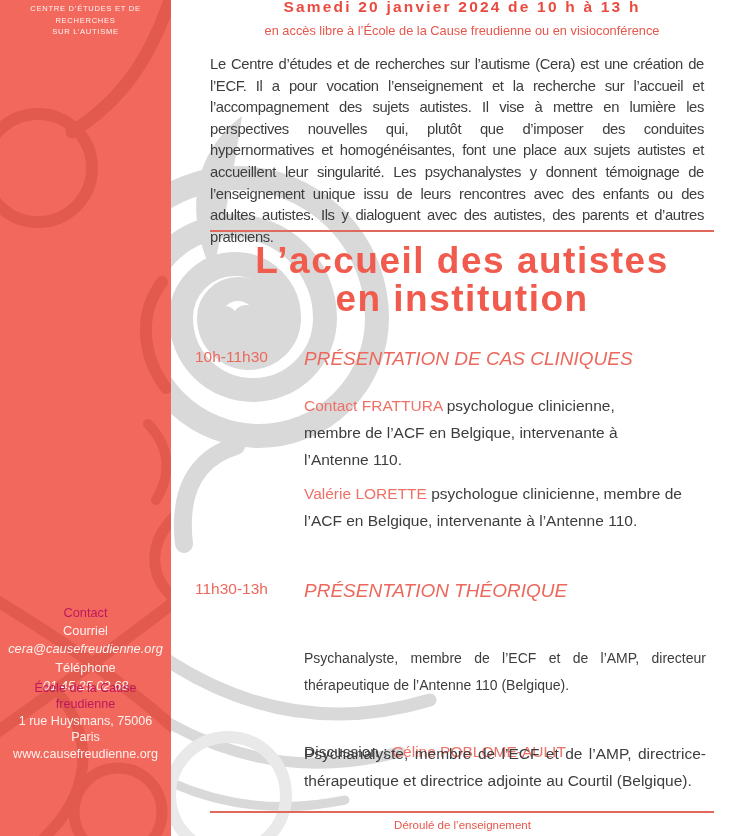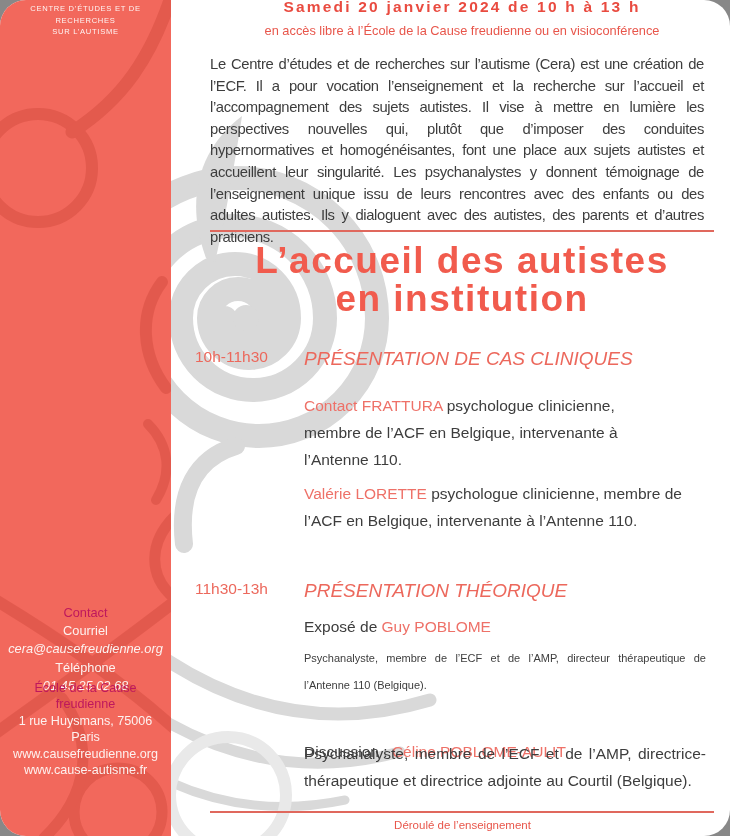--- a/index.html
+++ b/index.html
@@ -1,21 +1,20 @@
 <!DOCTYPE html>
 <html><head>
 <meta charset="utf-8">
 <style>
   html,body { margin:0; padding:0; background:#888; }
   .page {
     position:relative; width:730px; height:836px; margin:0 auto;
     background:#ffffff; overflow:hidden;
     font-family:"Liberation Sans", sans-serif;
     color:#3d3d3d;
-    border-radius:26px;
   }
   
   .sidebar {
     position:absolute; left:0; top:0; width:171px; height:836px;
     background:#F2685C; z-index:1;
   }
   .decor { position:absolute; left:0; top:0; width:730px; height:836px; z-index:2; pointer-events:none; }
   .decor.gray { mix-blend-mode:multiply; }
   .side-text { position:absolute; left:0; width:171px; text-align:center; color:#fdf1ef; z-index:3; }
   .org-name { top:3px; font-size:7.6px; letter-spacing:.7px; line-height:11.5px; color:rgba(255,255,255,.93); }
@@ -50,21 +49,21 @@
   .time-label { position:absolute; left:183px; font-size:15.5px; color:#EC685C; }
   .session-heading { position:absolute; left:292px; font-size:19px; font-style:italic; color:#EC685C; }
   .t1 { top:348px; } .t2 { top:580px; }
   .speaker { position:absolute; left:292px; font-size:15.5px; line-height:27px; margin:0; }
   .speaker .accent { color:#EE7168; }
   .sp1 { top:392px; width:362px; }
   .sp2 { top:480px; width:398px; }
   .lead-line { position:absolute; left:292px; font-size:15.5px; margin:0; }
   .lead-line .accent { color:#EE7168; }
   .exp-name { top:618px; }
-  .exp-desc { position:absolute; left:292px; top:645px; width:402px; font-size:11px; line-height:27px; text-align:justify; margin:0; }
+  .exp-desc { position:absolute; left:292px; top:645px; width:402px; font-size:14px; line-height:27px; text-align:justify; margin:0; }
   .disc-name { top:714px;margin-top:29px; }
   .disc-desc { position:absolute; left:292px; top:741px; width:402px; font-size:15.5px; line-height:26.5px; text-align:justify; margin:0; }
   .footer-note {
     position:absolute; top:819px; left:171px; right:0; text-align:center;
     font-size:11.5px; color:#E8564B;
   }
 </style>
 </head>
 <body>
 
@@ -124,21 +123,20 @@
     <div>Téléphone</div>
     <div class="it">01 45 25 02 68</div>
   </div>
 
   <div class="side-text school-block">
     <div class="b">École de la Cause</div>
     <div class="b">freudienne</div>
     <div>1 rue Huysmans, 75006</div>
     <div>Paris</div>
     <div>www.causefreudienne.org</div>
-    <div>www.cause-autisme.fr</div>
   </div>
 
   <div class="main">
 
     <div class="date-line">Samedi 20 janvier 2024 de 10 h à 13 h</div>
     <div class="access-line">en accès libre à l’École de la Cause freudienne ou en visioconférence</div>
 
     <p class="intro">Le Centre d’études et de recherches sur l’autisme (Cera) est une création de l’ECF. Il a pour vocation l’enseignement et la recherche sur l’accueil et l’accompagnement des sujets autistes. Il vise à mettre en lumière les perspectives nouvelles qui, plutôt que d’imposer des conduites hypernormatives et homogénéisantes, font une place aux sujets autistes et accueillent leur singularité. Les psychanalystes y donnent témoignage de l’enseignement unique issu de leurs rencontres avec des enfants ou des adultes autistes. Ils y dialoguent avec des autistes, des parents et d’autres praticiens.</p>
 
     <div class="rule rule-top"></div>
@@ -155,23 +153,20 @@
       <span class="accent">Contact FRATTURA</span><span> psychologue clinicienne, membre de l’ACF en Belgique, intervenante à l’Antenne 110.</span>
     </p>
 
     <p class="speaker sp2">
       <span class="accent">Valérie LORETTE</span><span> psychologue clinicienne, membre de l’ACF en Belgique, intervenante à l’Antenne 110.</span>
     </p>
 
     <div class="time-label t2">11h30-13h</div>
     <div class="session-heading t2">PRÉSENTATION THÉORIQUE</div>
 
-    <p class="lead-line exp-name">
-      <span>Exposé de </span><span class="accent">Guy POBLOME</span>
-    </p>
     <p class="exp-desc">Psychanalyste, membre de l’ECF et de l’AMP, directeur thérapeutique de l’Antenne 110 (Belgique).</p>
 
     <p class="lead-line disc-name">
       <span>Discussion : </span><span class="accent">Céline POBLOME-AULIT</span>
     </p>
     <p class="disc-desc">Psychanalyste, membre de l’ECF et de l’AMP, directrice-thérapeutique et directrice adjointe au Courtil (Belgique).</p>
 
     <div class="rule rule-bottom"></div>
     <div class="footer-note">Déroulé de l’enseignement</div>
 

